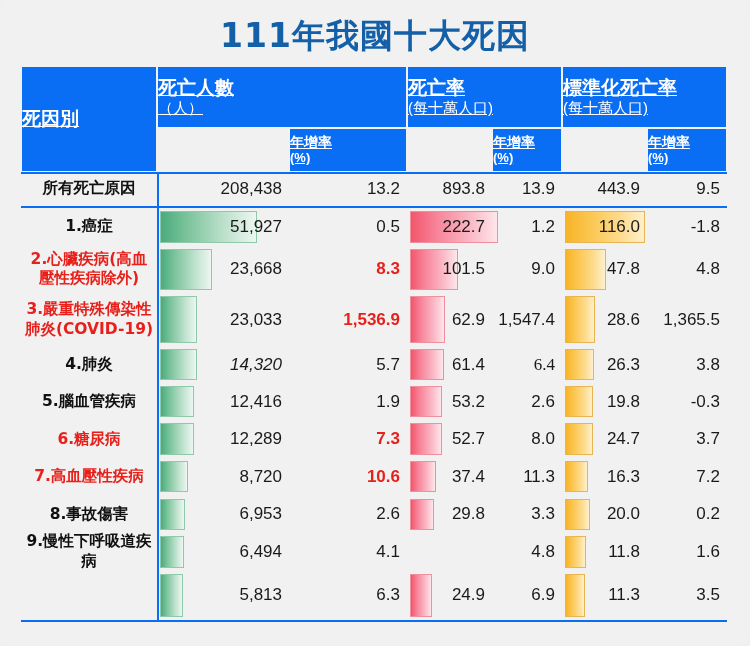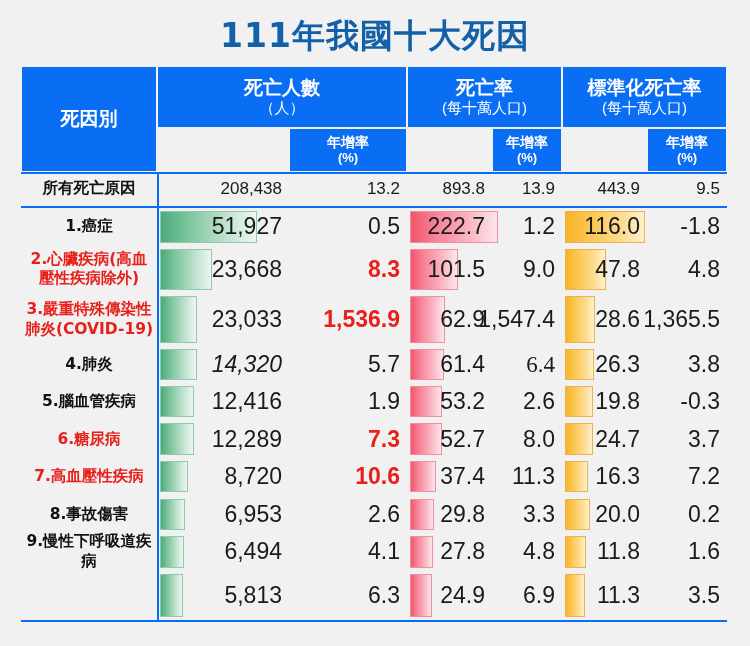--- a/index.html
+++ b/index.html
@@ -31,24 +31,25 @@
 
   
   .thead{position:absolute;left:0;top:0;width:706px;height:106px;}
   .hcell{
     position:absolute;
     background:#0a6ef4;
     color:#ffffff;
     box-sizing:border-box;
     border:1.5px solid #f1f1f1;
     display:flex;flex-direction:column;
-    align-items:center;justify-content:center;
+    align-items:flex-start;justify-content:center;
     text-align:center;
     font-weight:bold;
     line-height:1.15;
+    text-decoration:underline;
   }
   .hcell .big{font-size:19px;}
   .hcell .sub{font-size:15px;font-weight:normal;}
   .hcell.small .big{font-size:14px;font-weight:bold;}
   .hcell.small .sub{font-size:13px;font-weight:bold;}
 
   
   .totalrow{
     position:absolute;left:0;top:106px;width:706px;height:34px;
   }
@@ -87,21 +88,21 @@
     background:linear-gradient(to right,#f2566b 0%,#f7849a 30%,#fbb9c6 70%,#fde6ea 100%);
     border:1px solid #f0909f;
   }
   .bar.orange{
     background:linear-gradient(to right,#f8b327 0%,#fbc64f 30%,#fddb8e 70%,#fef0cc 100%);
     border:1px solid #e8b552;
   }
   .num{
     position:absolute;top:0;height:100%;
     display:flex;align-items:center;justify-content:flex-end;
-    font-size:23px;color:#1a1a1a;
+    font-size:17px;color:#1a1a1a;
     padding-right:7px;box-sizing:border-box;
     font-family:"Liberation Sans","DejaVu Sans",sans-serif;
     padding-left:28px;
   }
   .num.red{color:#e8201b;font-weight:bold;}
 
   .totcell{
     position:absolute;top:0;height:100%;
     display:flex;align-items:center;justify-content:flex-end;
     font-size:17px;color:#1a1a1a;padding-right:7px;box-sizing:border-box;
@@ -308,24 +309,20 @@
           </div>
           <div class="num" style="left: 626px; width: 80px;">0.2</div>
         </div>
         <div class="row" style="top: 325.055px; height: 37.5444px;">
           <div class="cause">9.慢性下呼吸道疾病</div>
           <div class="barcell" style="left: 139px; width: 129px;">
             <div class="bar green" style="width: 24.38px;"></div>
             <div class="num" style="left: 0px; width: 129px;">6,494</div>
           </div>
           <div class="num" style="left: 268px; width: 118px;">4.1</div>
-          <div class="barcell" style="left: 389px; width: 82px;">
-            <div class="bar red" style="width: 23.2375px;"></div>
-            <div class="num" style="left: 0px; width: 82px;">27.8</div>
-          </div>
           <div class="num" style="left: 471px; width: 70px;">4.8</div>
           <div class="barcell" style="left: 544px; width: 82px;">
             <div class="bar orange" style="width: 20.7138px;"></div>
             <div class="num" style="left: 0px; width: 82px;">11.8</div>
           </div>
           <div class="num" style="left: 626px; width: 80px;">1.6</div>
         </div>
         <div class="row" style="top: 362.6px; height: 49.4005px;">
           <div class="barcell" style="left: 139px; width: 129px;">
             <div class="bar green" style="width: 23.2915px;"></div>

